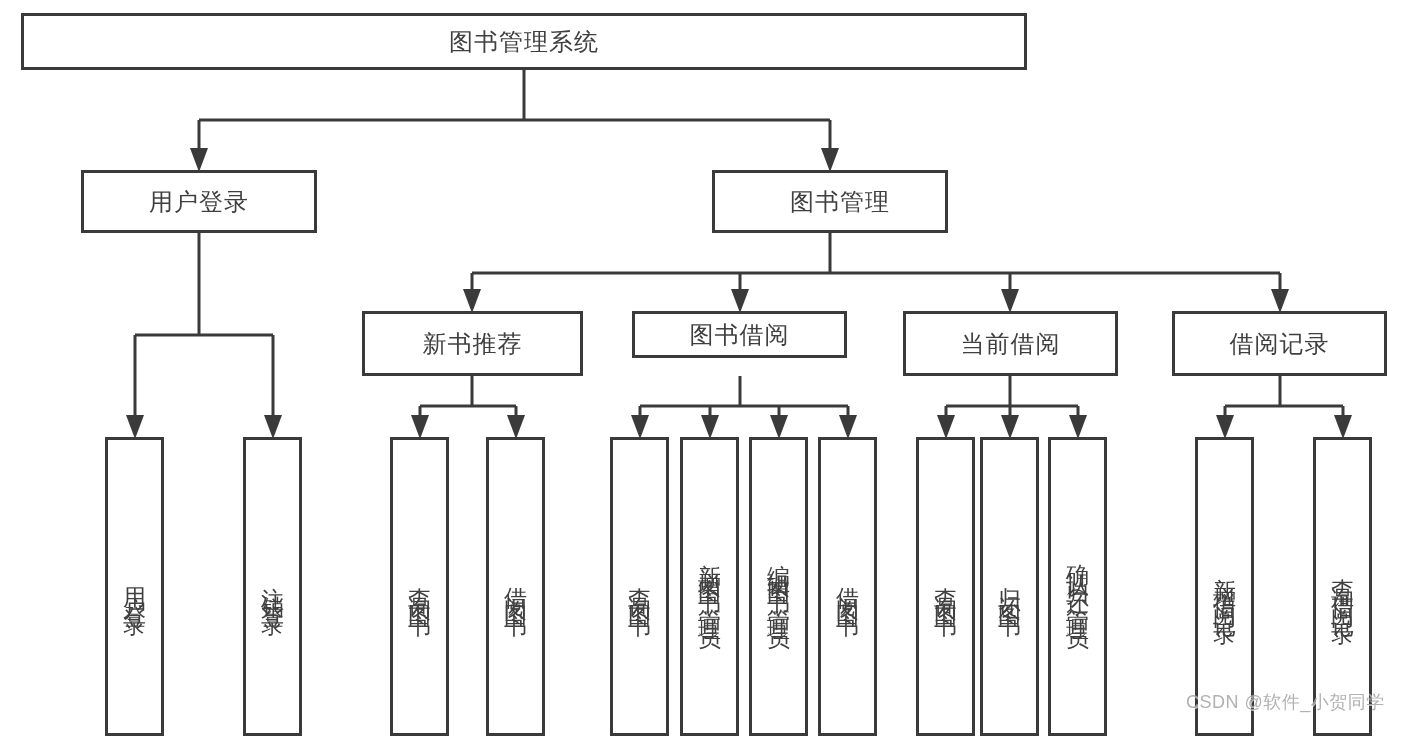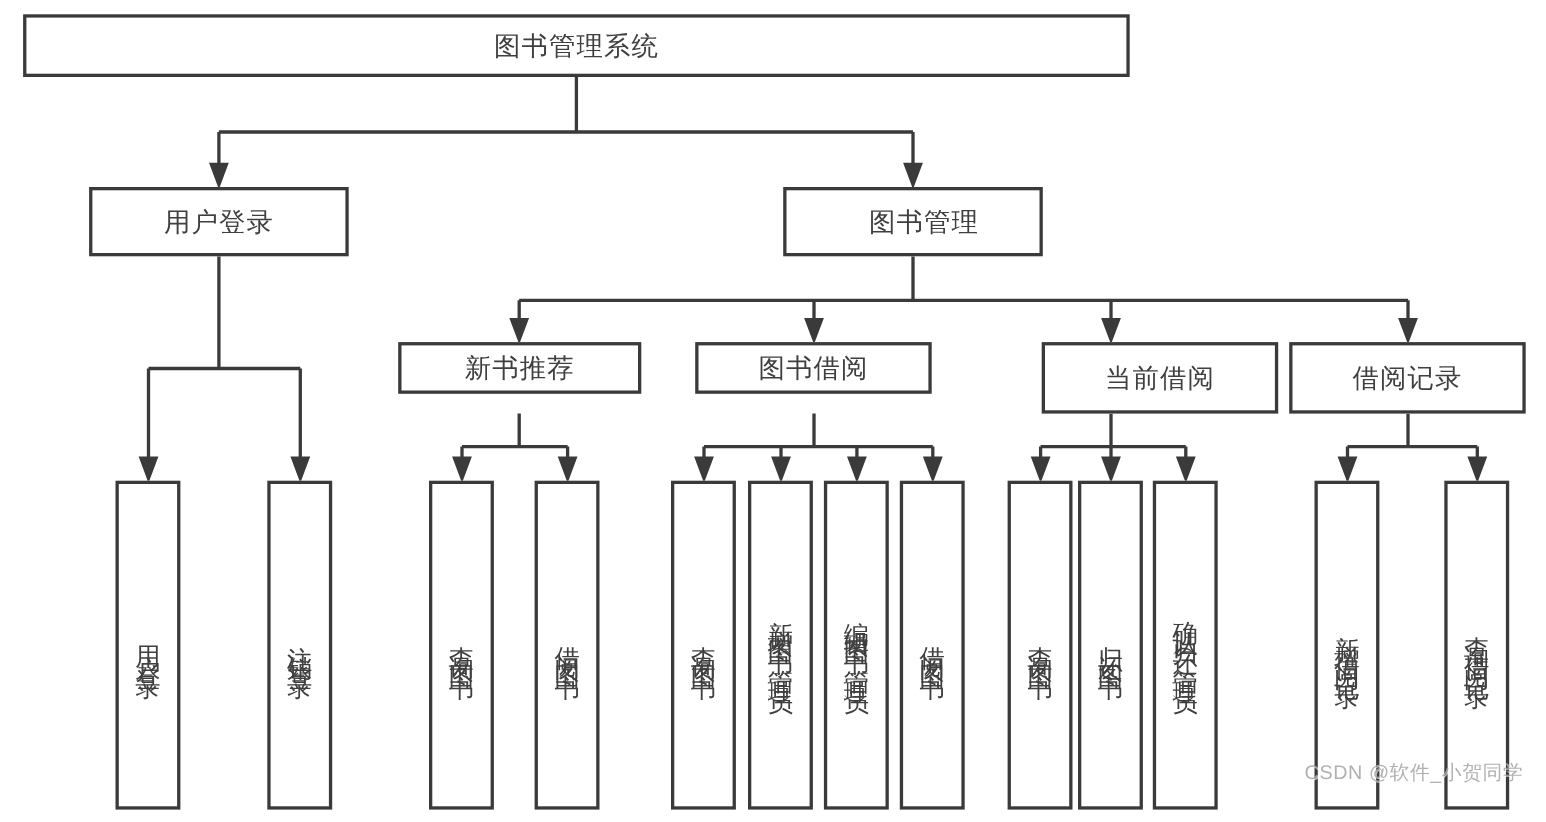--- a/index.html
+++ b/index.html
@@ -104,23 +104,23 @@
              M1069 415 H1087 L1078 439 Z
              M1216 415 H1234 L1225 439 Z
              M1334 415 H1352 L1343 439 Z" fill="#3a3a3a" stroke="none"></path>
   </svg>
 
   <div class="node h" style="left:21px; top:13px; width:1006px; height:57px;">图书管理系统</div>
 
   <div class="node h" style="left:81px; top:170px; width:236px; height:63px;">用户登录</div>
   <div class="node h" style="left:712px; top:170px; width:236px; height:63px;padding-left:20px;">图书管理</div>
 
-  <div class="node h" style="left:362px; top:311px; width:221px; height:47px;">新书推荐</div>
+  <div class="node h" style="left:362px; top:311px; width:221px; height:65px;">新书推荐</div>
   <div class="node h" style="left:632px; top:311px; width:215px; height:47px;">图书借阅</div>
-  <div class="node h" style="left:903px; top:311px; width:215px; height:65px;margin-left:44px;">当前借阅</div>
+  <div class="node h" style="left:903px; top:311px; width:215px; height:65px;">当前借阅</div>
   <div class="node h" style="left:1172px; top:311px; width:215px; height:65px;">借阅记录</div>
 
   <div class="node v" style="left:105px; top:437px; width:59px; height:299px;">
     <span>用户登录</span>
   </div>
   <div class="node v" style="left:243px; top:437px; width:59px; height:299px;">
     <span>注销登录</span>
   </div>
 
   <div class="node v" style="left:390px; top:437px; width:59px; height:299px;">

